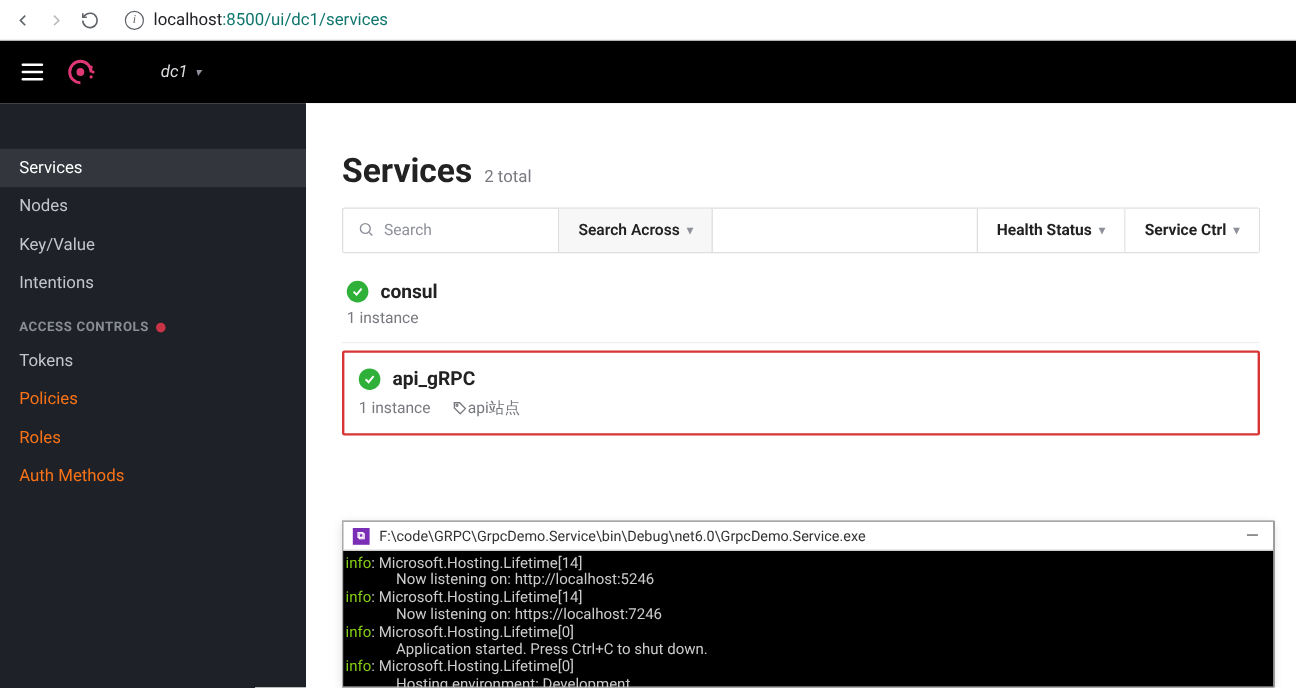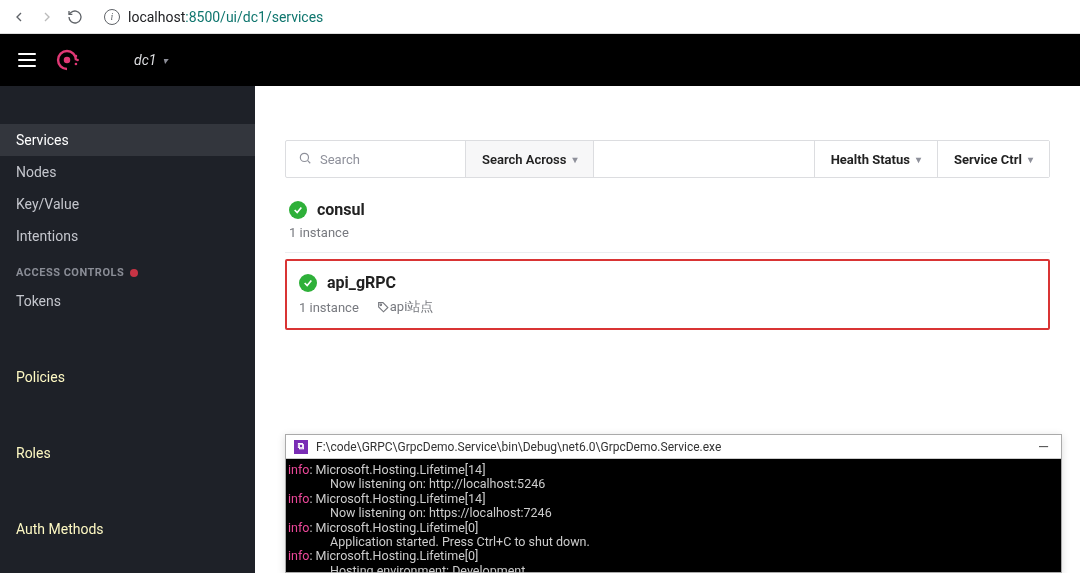--- a/index.html
+++ b/index.html
@@ -23,21 +23,21 @@
     .chev { font-size:10px; color:#8e909a; }
 
     
     .layout { display:flex; height: calc(573px - 34px - 52px); }
     .sidebar { width:255px; background:#1e2128; color:#fff; padding-top:8px; }
     .main { flex:1; background:#fff; position:relative; }
 
     .side-spacer { height:30px; }
     .side-item { display:flex; align-items:center; padding:8px 16px; font-size:14px; color:#c4c6cd; cursor:pointer; }
     .side-item.active { background:#33363d; color:#fff; }
-    .side-item.muted { color:#fef9c3; cursor:default;margin-top:44px; }
+    .side-item.muted { color:#f97316; cursor:default; }
     .side-heading { padding:14px 16px 6px; font-size:11px; font-weight:700; letter-spacing:.5px; color:#8a8d96; display:flex; align-items:center; gap:6px; }
     .dot-red { width:8px; height:8px; background:#c73445; border-radius:50%; display:inline-block; }
 
     
     .content-pad { padding: 40px 30px 0 30px; }
     .page-title { font-size:28px; font-weight:700; color:#222; display:inline; }
     .page-sub { font-size:14px; color:#77797f; margin-left:6px; }
 
     .filter-row { display:flex; align-items:center; margin-top:14px; border:1px solid #dcdde0; border-radius:2px; }
     .search-box { flex:0 0 180px; display:flex; align-items:center; gap:8px; padding:0 12px; height:36px; border-right:1px solid #dcdde0; }
@@ -59,21 +59,21 @@
     .svc-meta { display:flex; align-items:center; gap:18px; font-size:13px; color:#77797f; margin-top:6px; }
     .tag-chip { display:flex; align-items:center; gap:0; color:#77797f; }
 
     
     .terminal-window { position:absolute; left:30px; right:18px; bottom:0; top:348px; border:1px solid #aaa; background:#000; box-shadow:0 2px 8px rgba(0,0,0,.15); }
     .term-title { height:24px; background:#fff; display:flex; align-items:center; padding:0 8px; gap:8px; border-bottom:1px solid #ccc; }
     .term-logo { width:14px; height:14px; background:#7a2db5; display:flex; align-items:center; justify-content:center; color:#fff; font-size:9px; font-weight:700; }
     .term-title-text { font-size:12px; color:#333; flex:1; }
     .term-ctrl { font-size:14px; color:#555; padding:0 4px; cursor:pointer; }
     .term-body { padding:4px 2px; font-family:"NSimSun","SimSun","Courier New",monospace; font-size:12.5px; line-height:1.15; color:#ccc; white-space:pre; }
-    .term-body .info { color:#ec4899; }
+    .term-body .info { color:#84cc16; }
     .term-body .line { display:block; }
     .term-indent { padding-left:42px; display:block; }
   </style>
 </head>
 <body>
 
 <div class="browser-chrome">
   <div class="nav-btn">
     <svg width="16" height="16" viewBox="0 0 24 24" fill="none" stroke="currentColor" stroke-width="2">
         <polyline points="15 18 9 12 15 6"></polyline>
@@ -144,20 +144,24 @@
     <div class="side-item muted">
         <span>Roles</span>
       </div>
     <div class="side-item muted">
         <span>Auth Methods</span>
       </div>
   </div>
 
   <div class="main">
     <div class="content-pad">
+      <div>
+        <span class="page-title">Services</span>
+        <span class="page-sub">2 total</span>
+      </div>
 
       <div class="filter-row">
         <div class="search-box">
           <span class="search-icon">
             <svg width="14" height="14" viewBox="0 0 24 24" fill="none" stroke="currentColor" stroke-width="2">
                 <circle cx="11" cy="11" r="7"></circle>
                 <line x1="21" y1="21" x2="16.65" y2="16.65"></line>
               </svg>
           </span>
           <input placeholder="Search" style="">

